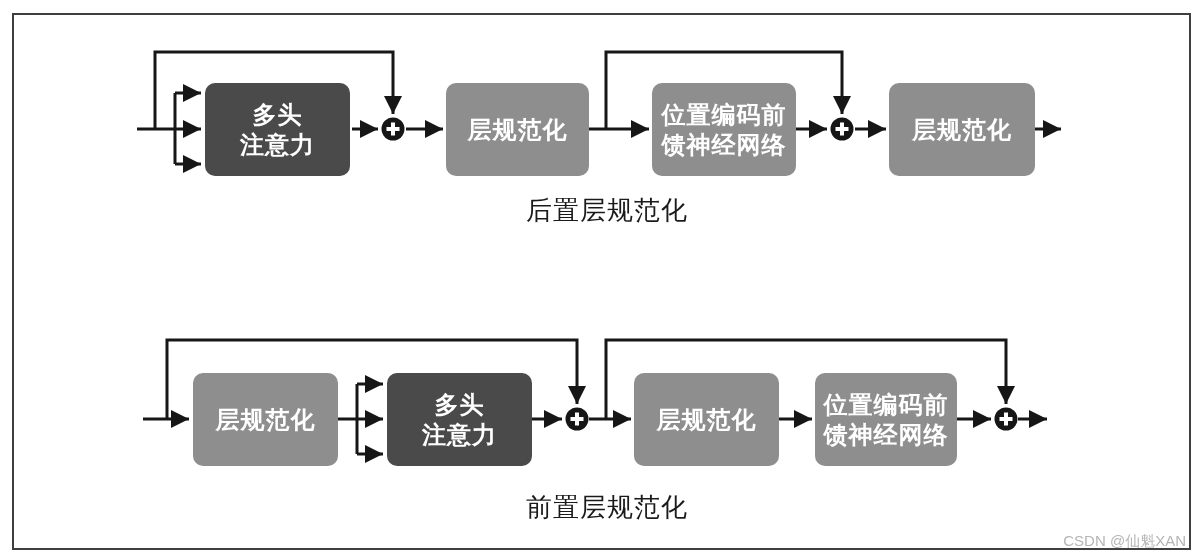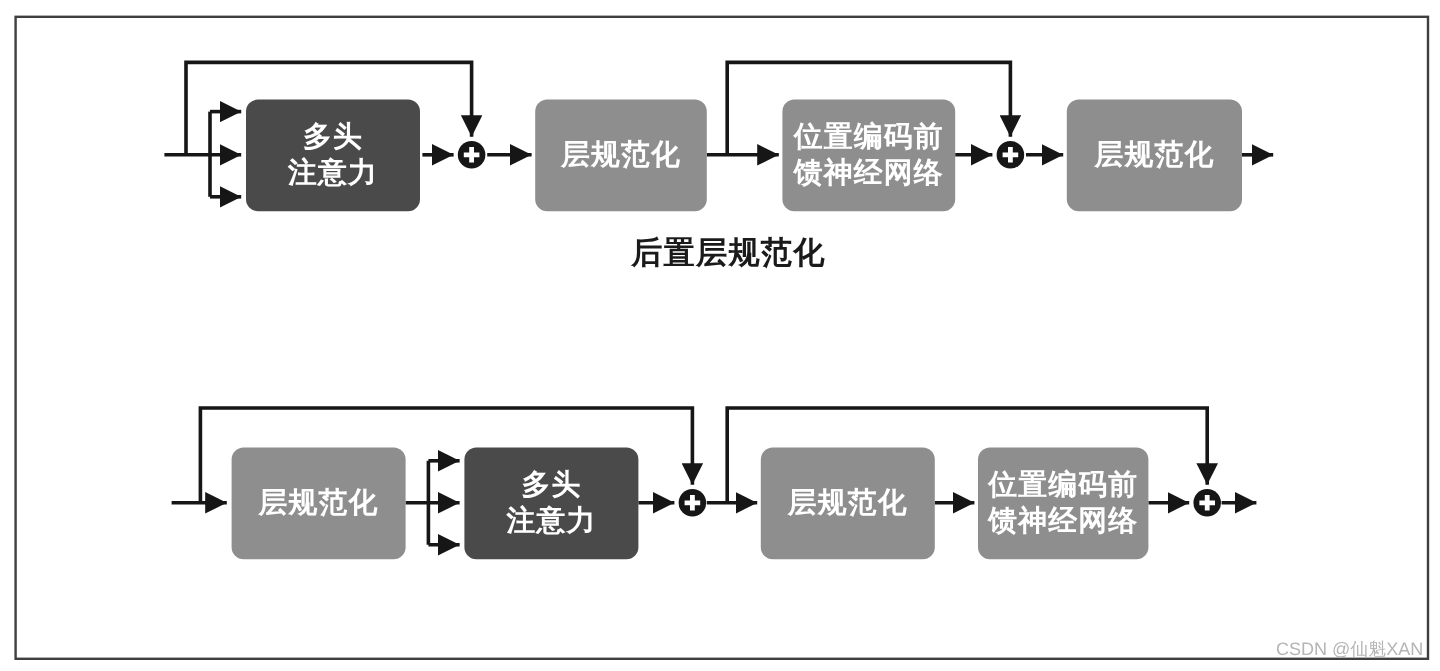--- a/index.html
+++ b/index.html
@@ -17,21 +17,21 @@
     border-radius:10px;box-sizing:border-box;text-align:center;
   }
   .box.dark{background:#4a4a4a;}
   .box.gray{background:#8e8e8e;}
   .box-label{
     color:#ffffff;font-size:24px;font-weight:bold;line-height:1.25;
     white-space:pre-line;letter-spacing:1px;
   }
   .caption{
     position:absolute;width:320px;text-align:center;color:#1a1a1a;
-    font-size:26px;font-weight:700;letter-spacing:1px;
+    font-size:26px;font-weight:400;letter-spacing:1px;
   }
   .watermark{
     position:absolute;right:14px;bottom:8px;color:#b5b5b5;font-size:15px;margin-top:33px;
   }
 </style>
 </head>
 <body>
 
 <div class="figure">
 
@@ -136,16 +136,17 @@
     <span class="box-label">多头
 注意力</span>
   </div>
   <div class="box gray" style="left:634px;top:373px;width:145px;height:93px">
     <span class="box-label">层规范化</span>
   </div>
   <div class="box gray" style="left:815px;top:373px;width:142px;height:93px">
     <span class="box-label">位置编码前
 馈神经网络</span>
   </div>
+  <div class="caption" style="left:447px;top:490px">前置层规范化</div>
 
   <div class="watermark">CSDN @仙魁XAN</div>
 
 </div>
 
 </body></html>

